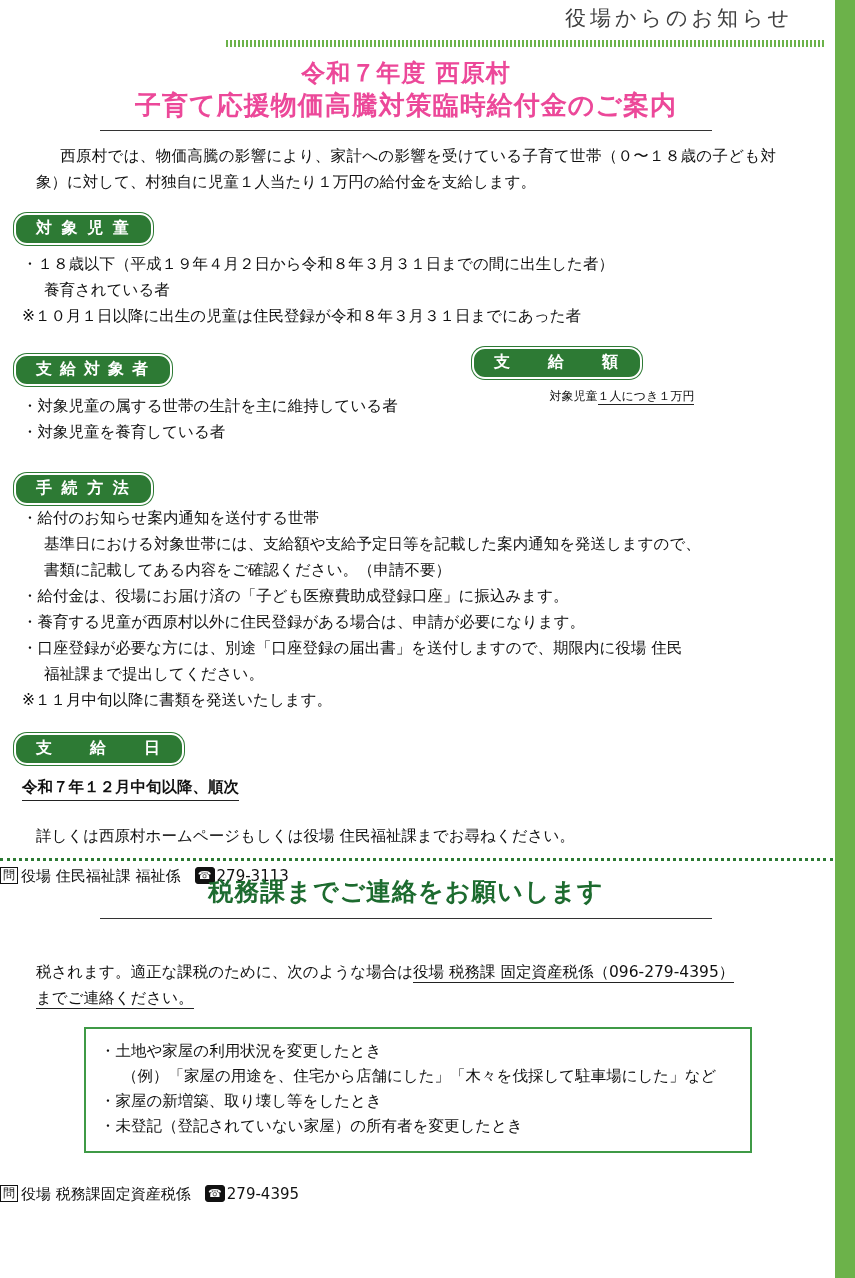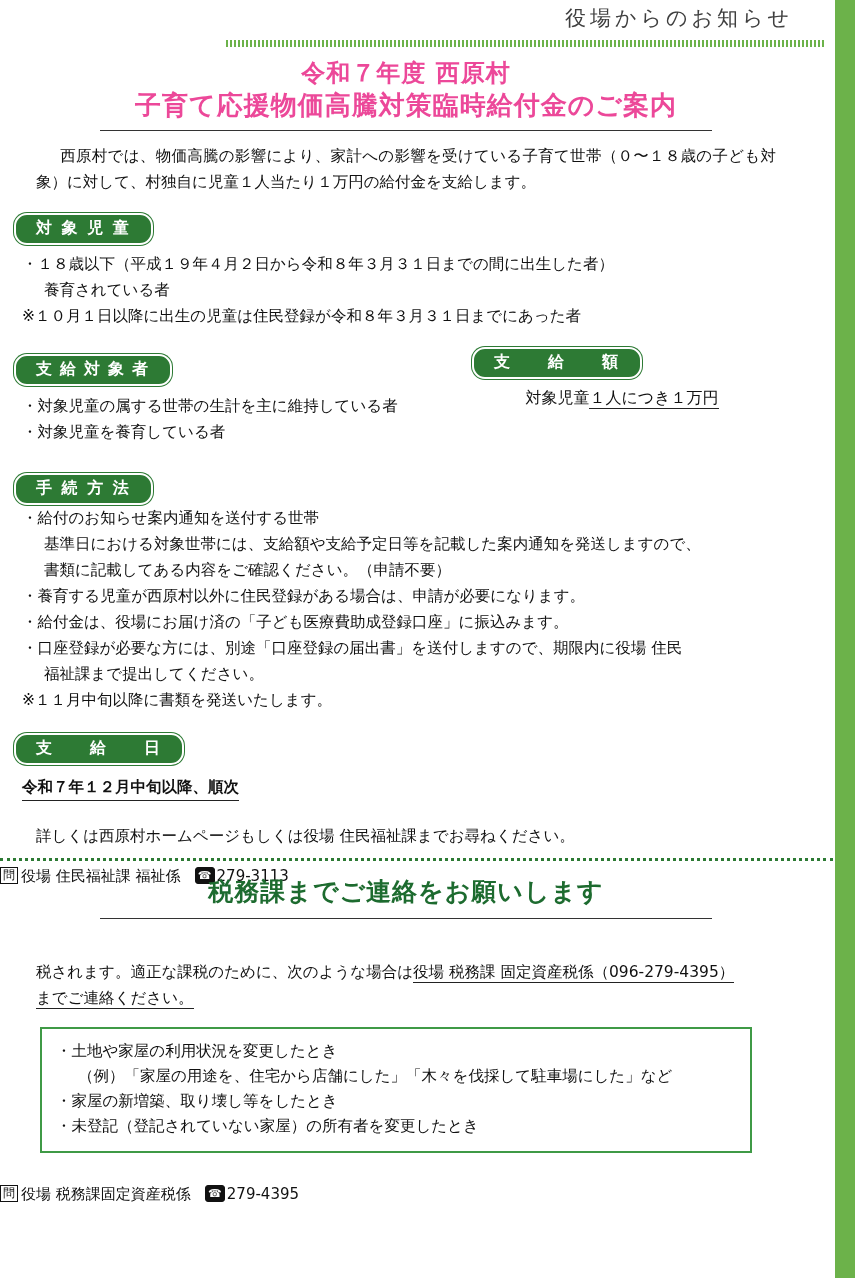--- a/index.html
+++ b/index.html
@@ -69,21 +69,21 @@
   .ribbon-row{margin-top:18px;margin-left:14px;}
 
   .lines{margin:7px 22px 0 22px;font-size:15.5px;line-height:25px;}
   .lines div{margin-top:1px;}
   .lines .sub{padding-left:22px;}
 
   .two-col{position:relative;margin-top:18px;}
   .col-left{position:absolute;left:14px;top:7px;width:430px;font-family:Liberation Serif, serif;}
   .col-right{position:absolute;left:452px;top:0;width:340px;}
   .amount-line{
-    margin-top:9px;font-size:16px;text-align:center;
+    margin-top:9px;font-size:12px;text-align:center;
   }
   .ul{border-bottom:1px solid #222;padding-bottom:1px;}
 
   .procedure{margin-top:0;}
   .note{margin-top:6px;}
 
   .contact{
     margin-top:18px;padding-right:34px;font-size:15px;
   }
   .boxicon{
@@ -103,21 +103,21 @@
 
   
   .s2{position:absolute;left:0;top:875px;width:812px;}
   .title3{
     text-align:center;font-family:"DejaVu Serif","Liberation Serif",serif;
     font-weight:bold;color:#1d6b2f;font-size:25px;letter-spacing:1px;
   }
   .title3-rule{width:612px;margin:10px auto 0;border-bottom:1.5px solid #333;}
 
   .greenbox{
-    margin:16px 60px 0 40px;border:2px solid #3f9a46;
+    margin:16px 60px 0 84px;border:2px solid #3f9a46;
     padding:10px 14px 12px 14px;font-size:15.5px;line-height:25px;
   }
   .greenbox .sub{padding-left:22px;}
 </style>
 </head>
 <body>
 
 <div class="page">
 
   <div class="right-band"></div>
@@ -165,22 +165,22 @@
         </div>
       </div>
 
       <div class="ribbon-row" style="margin-top:6px;">
         <span class="ribbon">手 続 方 法</span>
       </div>
       <div class="lines procedure">
         <div>・給付のお知らせ案内通知を送付する世帯</div>
         <div class="sub">基準日における対象世帯には、支給額や支給予定日等を記載した案内通知を発送しますので、</div>
         <div class="sub">書類に記載してある内容をご確認ください。（申請不要）</div>
+        <div>・給付金は、役場にお届け済の「子ども医療費助成登録口座」に振込みます。</div>
         <div>・養育する児童が西原村以外に住民登録がある場合は、申請が必要になります。</div>
-        <div>・給付金は、役場にお届け済の「子ども医療費助成登録口座」に振込みます。</div>
         <div>・口座登録が必要な方には、別途「口座登録の届出書」を送付しますので、期限内に役場 住民</div>
         <div class="sub">福祉課まで提出してください。</div>
         <div class="note">※１１月中旬以降に書類を発送いたします。</div>
       </div>
 
       <div class="ribbon-row" style="margin-top:20px;">
         <span class="ribbon">支　　給　　日</span>
       </div>
       <div class="lines" style="margin-top:9px;">
         <div style="font-weight:bold;display:inline-block;border-bottom:1px solid #222;">令和７年１２月中旬以降、順次</div>

